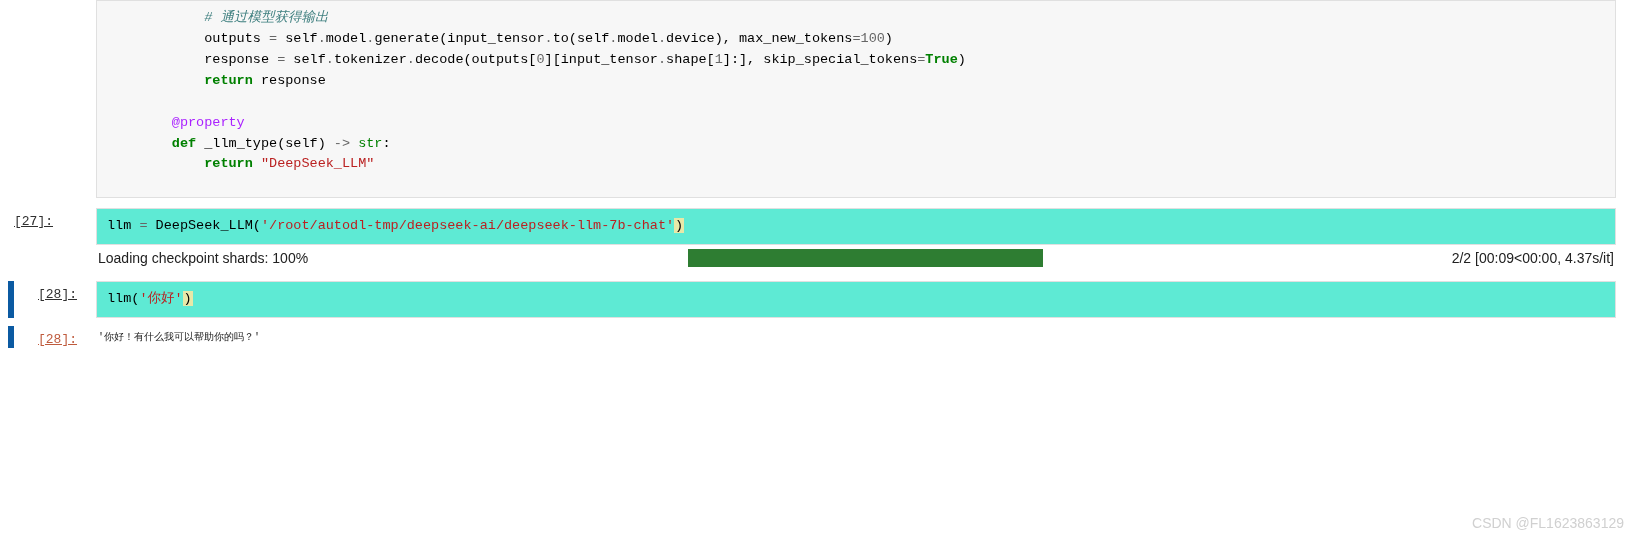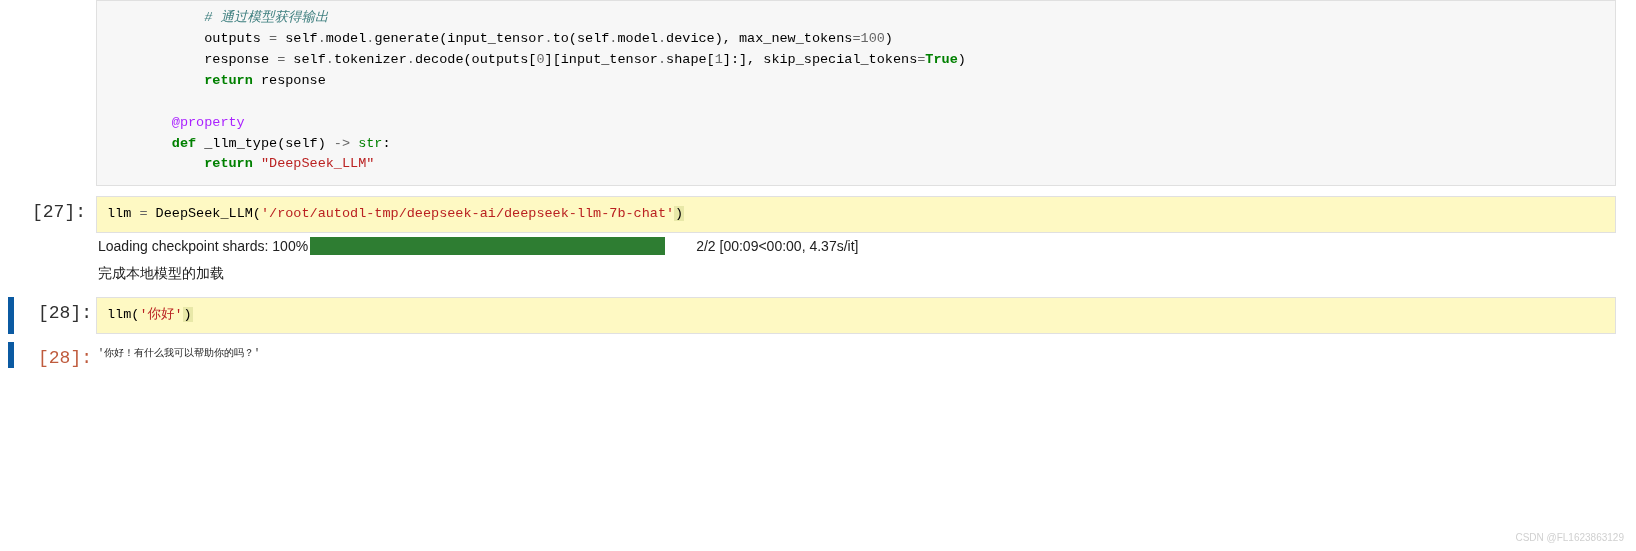--- a/index.html
+++ b/index.html
@@ -26,71 +26,72 @@
     .exec-indicator {
       width: 6px;
       flex-shrink: 0;
     }
     .exec-indicator.active {
       background: #0b5aa2;
     }
     .prompt-col {
       width: 82px;
       flex-shrink: 0;
-      text-align: right;
       padding-right: 10px;
       padding-top: 6px;
       font-family: "SFMono-Regular", Consolas, "Liberation Mono", Menlo, monospace;
-      font-size: 18px;
+      font-size: 13px;
       color: #303030;
+      text-decoration: underline;
     }
     .prompt-col.out {
       color: #bf5b3d;
     }
     .prompt-col.in {
       color: #303030;
     }
     .content-col {
       flex: 1;
       min-width: 0;
       padding-right: 20px;
     }
     .code-block {
-      background: #fef9c3;
+      background: #5eead4;
       border: 1px solid #e0e0e0;
       padding: 7px 10px;
       font-family: "SFMono-Regular", Consolas, "Liberation Mono", Menlo, monospace;
       font-size: 13.5px;
       line-height: 1.55;
       white-space: pre;
       overflow-x: auto;
     }
     .code-block.big {
       background: #f7f7f7;
-      padding-bottom: 10px;
+      padding-bottom: 22px;
     }
     .output-plain {
       font-family: -apple-system, BlinkMacSystemFont, "Segoe UI", Helvetica, Arial, sans-serif;
       font-size: 14px;
       padding: 4px 2px 6px;
       color: #212121;
     }
     .output-plain-mono {
        font-family: "SFMono-Regular", Consolas, "Liberation Mono", Menlo, monospace;
        font-size: 10px;
        padding: 4px 2px;
        color: #212121;
     }
     .progress-line {
       display: flex;
       align-items: center;
       padding: 2px 2px 6px;
       font-size: 14px;
       color: #212121;
       gap: 2px;
+      justify-content: space-between;
     }
     .progress-label {
       font-family: -apple-system, sans-serif;
     }
     .progress-bar-outer {
       width: 355px;
       height: 18px;
       background: #fff;
       position: relative;
     }
@@ -108,24 +109,24 @@
     .c-kw { color: #008000; font-weight: bold; }
     .c-op { color: #666666; }
     .c-num { color: #666666; }
     .c-bool { color: #008000; font-weight: bold; }
     .c-decor { color: #aa22ff; }
     .c-builtin { color: #008000; }
     .c-str { color: #ba2121; }
     .c-hl { background: #e8e8a8; padding: 0 1px;}
     .watermark {
       position: fixed;
-      bottom: 8px;
+      bottom: 20px;
       right: 12px;
       color: #d0d0d0;
-      font-size: 10px;
+      font-size: 14px;
       font-family: -apple-system, sans-serif;
     }
   </style>
 </head>
 <body>
 
 <div class="nb-container">
 
   <div class="cell-row">
     <div class="exec-indicator"></div>
@@ -156,21 +157,20 @@
     <div class="exec-indicator"></div>
     <div class="prompt-col"></div>
     <div class="content-col">
       <div class="progress-line">
         <span class="progress-label">Loading checkpoint shards: 100%</span>
         <div class="progress-bar-outer">
           <div class="progress-bar-inner"></div>
         </div>
         <span class="progress-info">2/2 [00:09&lt;00:00, 4.37s/it]</span>
       </div>
-      <div class="output-plain">完成本地模型的加载</div>
     </div>
   </div>
 
   <div style="height:6px"></div>
 
   <div class="cell-row" style="align-items:stretch;">
     <div class="exec-indicator active"></div>
     <div style="width:24px"></div>
     <div class="prompt-col in" style="width:58px">[28]:</div>
     <div class="content-col">

